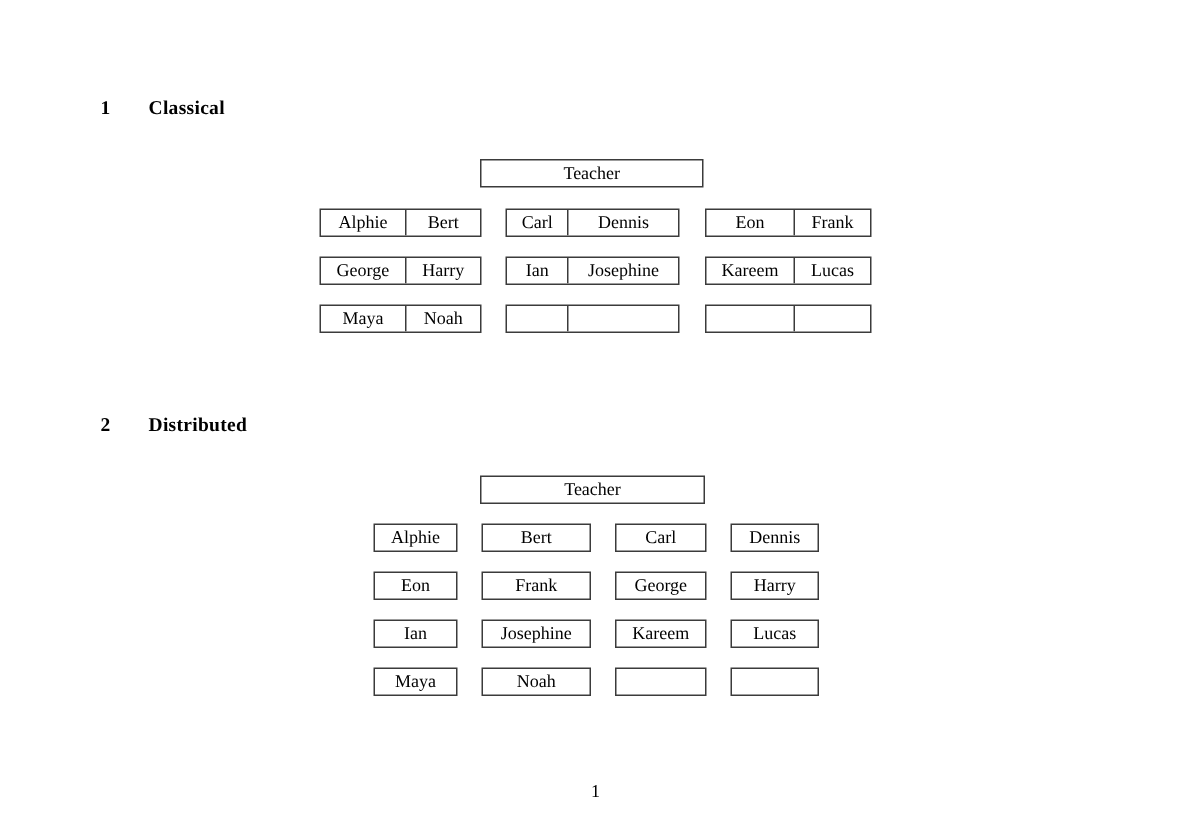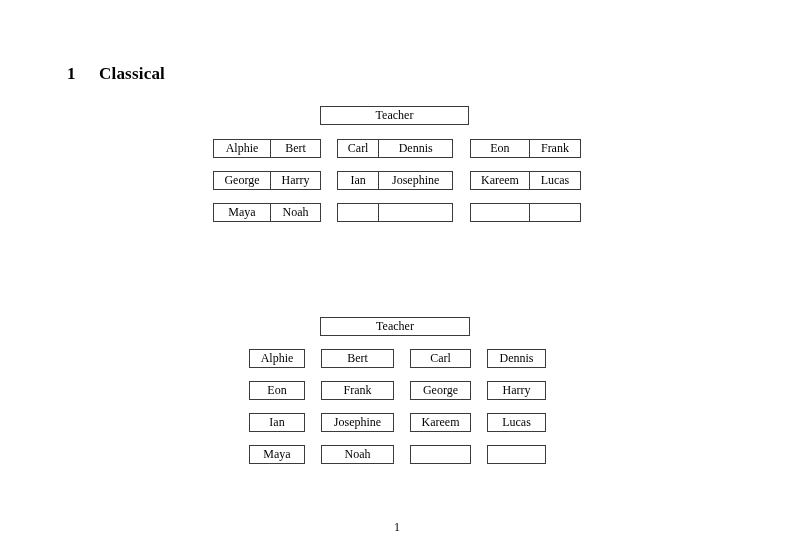--- a/index.html
+++ b/index.html
@@ -18,21 +18,21 @@
   }
 
   .page {
     position: absolute;
     inset: 0;
   }
 
   
   .section-heading {
     position: absolute;
-    font-size: 17px;
+    font-size: 13px;
     font-weight: bold;
     letter-spacing: 0.2px;
     white-space: nowrap;
   }
   .section-heading .sec-num {
     display: inline-block;
     width: 32px;
   }
   .section-heading .sec-title {
     display: inline-block;
@@ -134,20 +134,23 @@
   </div>
   <div class="pair-group" style="left:470px; top:171px; width:111px;">
     <div class="pair-cell left" style="width:59px;">Kareem</div>
     <div class="pair-cell right" style="width:52px;">Lucas</div>
   </div>
   <div class="pair-group" style="left:470px; top:203px; width:111px;">
     <div class="pair-cell left" style="width:59px;"></div>
     <div class="pair-cell right" style="width:52px;"></div>
   </div>
 
+  <div class="section-heading" id="heading-distributed">
+    <span class="sec-num">2</span><span class="sec-title">Distributed</span>
+  </div>
 
   <div class="box teacher-box" style="left:320px; top:317px; width:150px;">Teacher</div>
 
   <div class="box" style="left:249px; top:349px; width:56px;">Alphie</div>
   <div class="box" style="left:321px; top:349px; width:73px;">Bert</div>
   <div class="box" style="left:410px; top:349px; width:61px;">Carl</div>
   <div class="box" style="left:487px; top:349px; width:59px;">Dennis</div>
 
   <div class="box" style="left:249px; top:381px; width:56px;">Eon</div>
   <div class="box" style="left:321px; top:381px; width:73px;">Frank</div>

